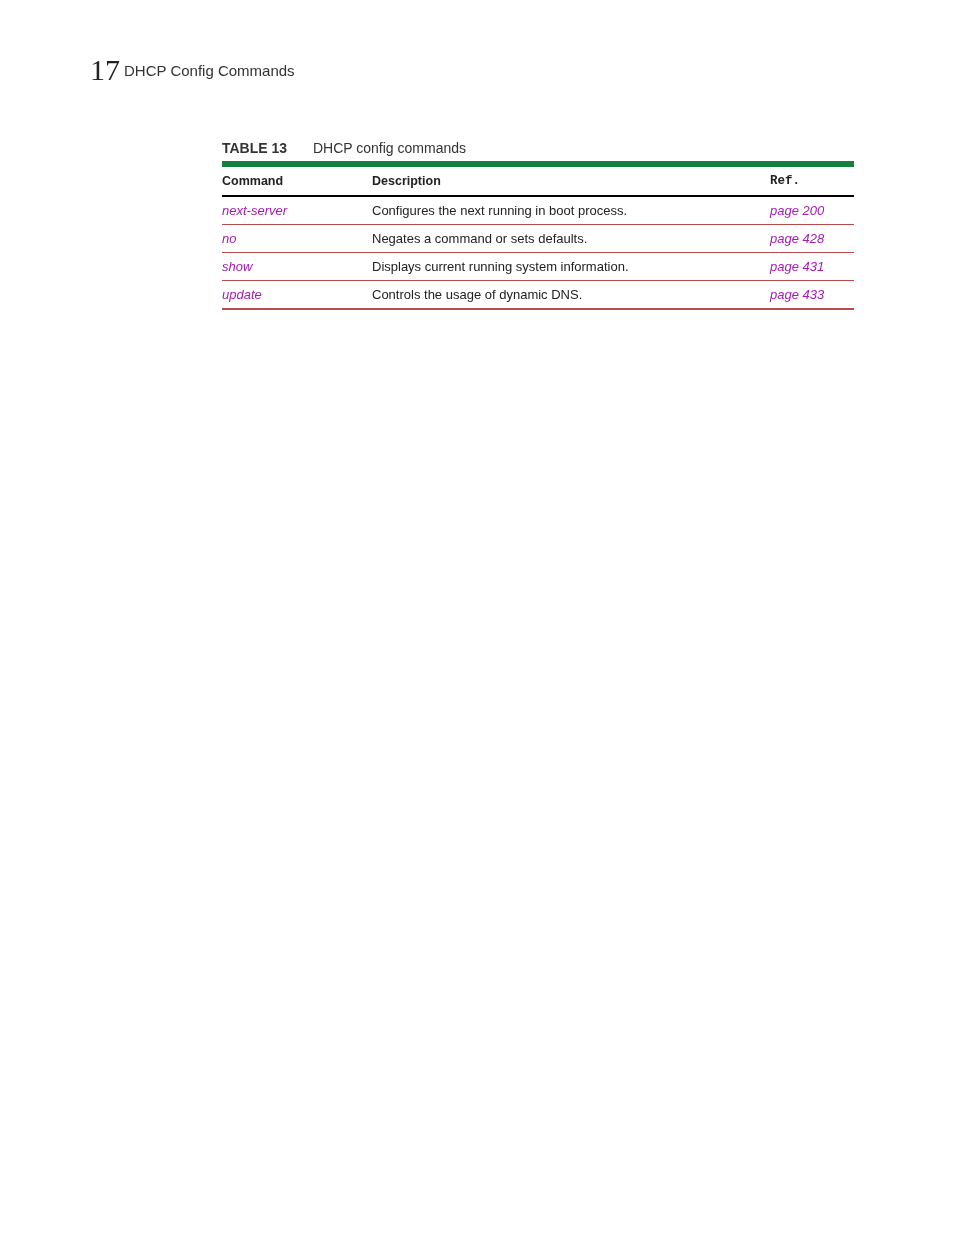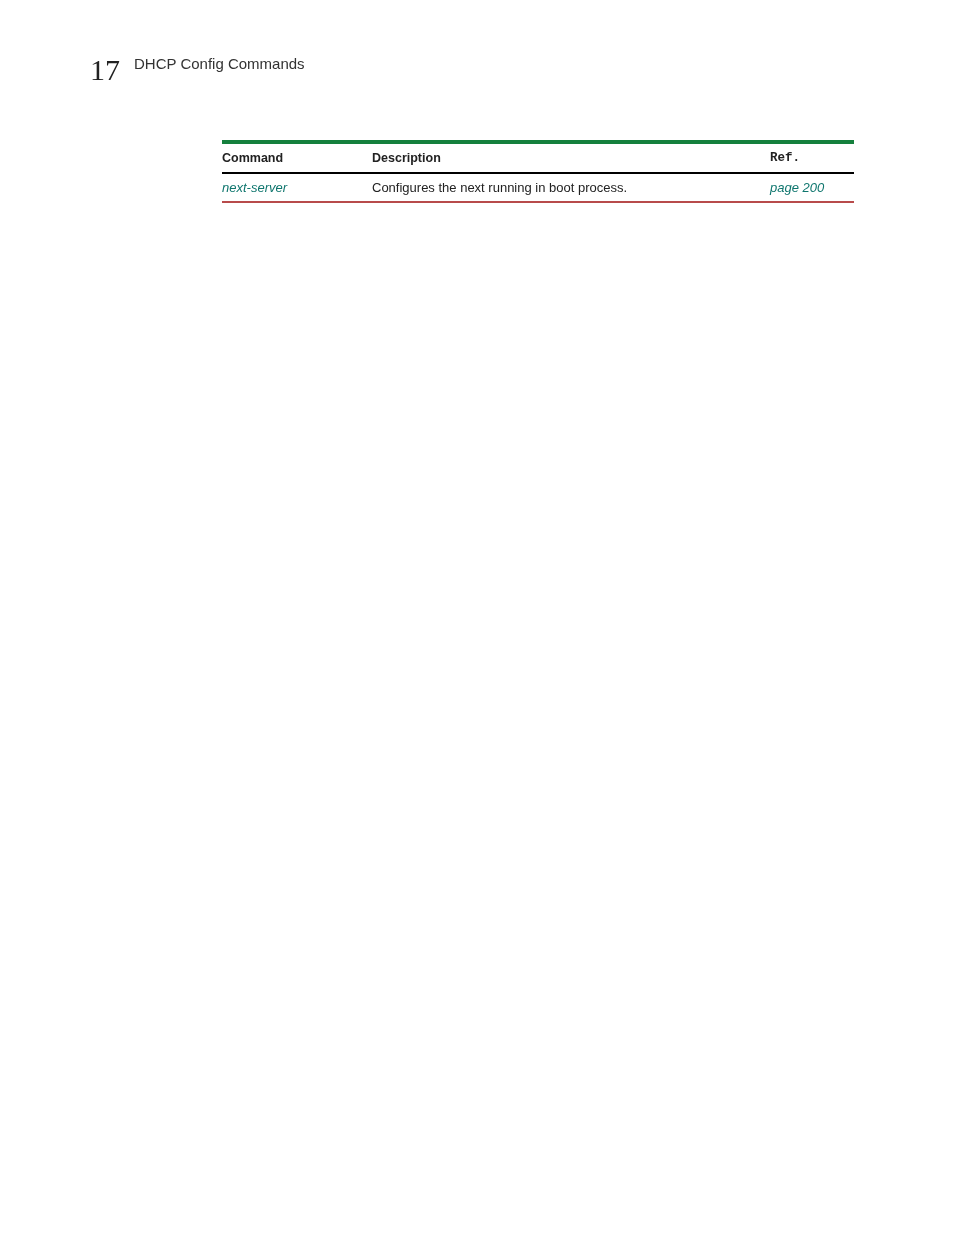--- a/index.html
+++ b/index.html
@@ -13,22 +13,22 @@
   }
   .page {
     position: relative;
     width: 954px;
     height: 1235px;
     box-sizing: border-box;
     padding: 55px 90px 0 90px;
   }
   .header {
     display: flex;
-    align-items: flex-start;
-    gap: 14px;
+    align-items: center;
+    gap: 4px;
     margin-bottom: 55px;
   }
   .chapter-number {
     font-size: 30px;
     font-weight: 400;
     font-family: Georgia, "Times New Roman", serif;
     line-height: 1;
   }
   .header-title {
     font-size: 15px;
@@ -50,63 +50,82 @@
   table {
     width: 100%;
     border-collapse: collapse;
     font-size: 13px;
   }
   thead th {
     text-align: left;
     font-weight: bold;
     font-size: 12.5px;
     padding: 7px 4px 7px 0;
-    border-top: 4px solid #15803d;
+    border-top: 6px solid #15803d;
     border-bottom: 2px solid #000;
   }
   tbody td {
     padding: 6px 4px 6px 0;
     border-bottom: 1px solid #b84b4b;
     vertical-align: top;
   }
   tbody tr:last-child td {
     border-bottom: 2px solid #b84b4b;
   }
   .col-cmd { width: 146px; }
   .col-desc { width: auto; }
   .col-ref { width: 80px; text-align: left; font-family: Liberation Mono, monospace; }
   .link {
-    color: #0f766e;
+    color: #a21caf;
     font-style: italic;
   }
   a.link { text-decoration: none; }
 </style>
 </head>
 <body>
 
 <div class="page">
 
   <div class="header">
     <span class="chapter-number">17</span>
     <span class="header-title">DHCP Config Commands</span>
   </div>
 
   <div class="table-wrap">
+    <div class="table-caption">
+      <span class="tbl-label">TABLE 13</span>
+      <span>DHCP config commands</span>
+    </div>
 
     <table>
       <thead>
         <tr>
           <th class="col-cmd">Command</th>
           <th class="col-desc">Description</th>
           <th class="col-ref">Ref.</th>
         </tr>
       </thead>
       <tbody>
         <tr>
           <td><a href="#" class="link">next-server</a></td>
           <td>Configures the next running in boot process.</td>
           <td><a href="#" class="link">page 200</a></td>
         </tr>
+        <tr>
+          <td><a href="#" class="link">no</a></td>
+          <td>Negates a command or sets defaults.</td>
+          <td><a href="#" class="link">page 428</a></td>
+        </tr>
+        <tr>
+          <td><a href="#" class="link">show</a></td>
+          <td>Displays current running system information.</td>
+          <td><a href="#" class="link">page 431</a></td>
+        </tr>
+        <tr>
+          <td><a href="#" class="link">update</a></td>
+          <td>Controls the usage of dynamic DNS.</td>
+          <td><a href="#" class="link">page 433</a></td>
+        </tr>
       </tbody>
     </table>
   </div>
 
 </div>
 
 </body></html>

